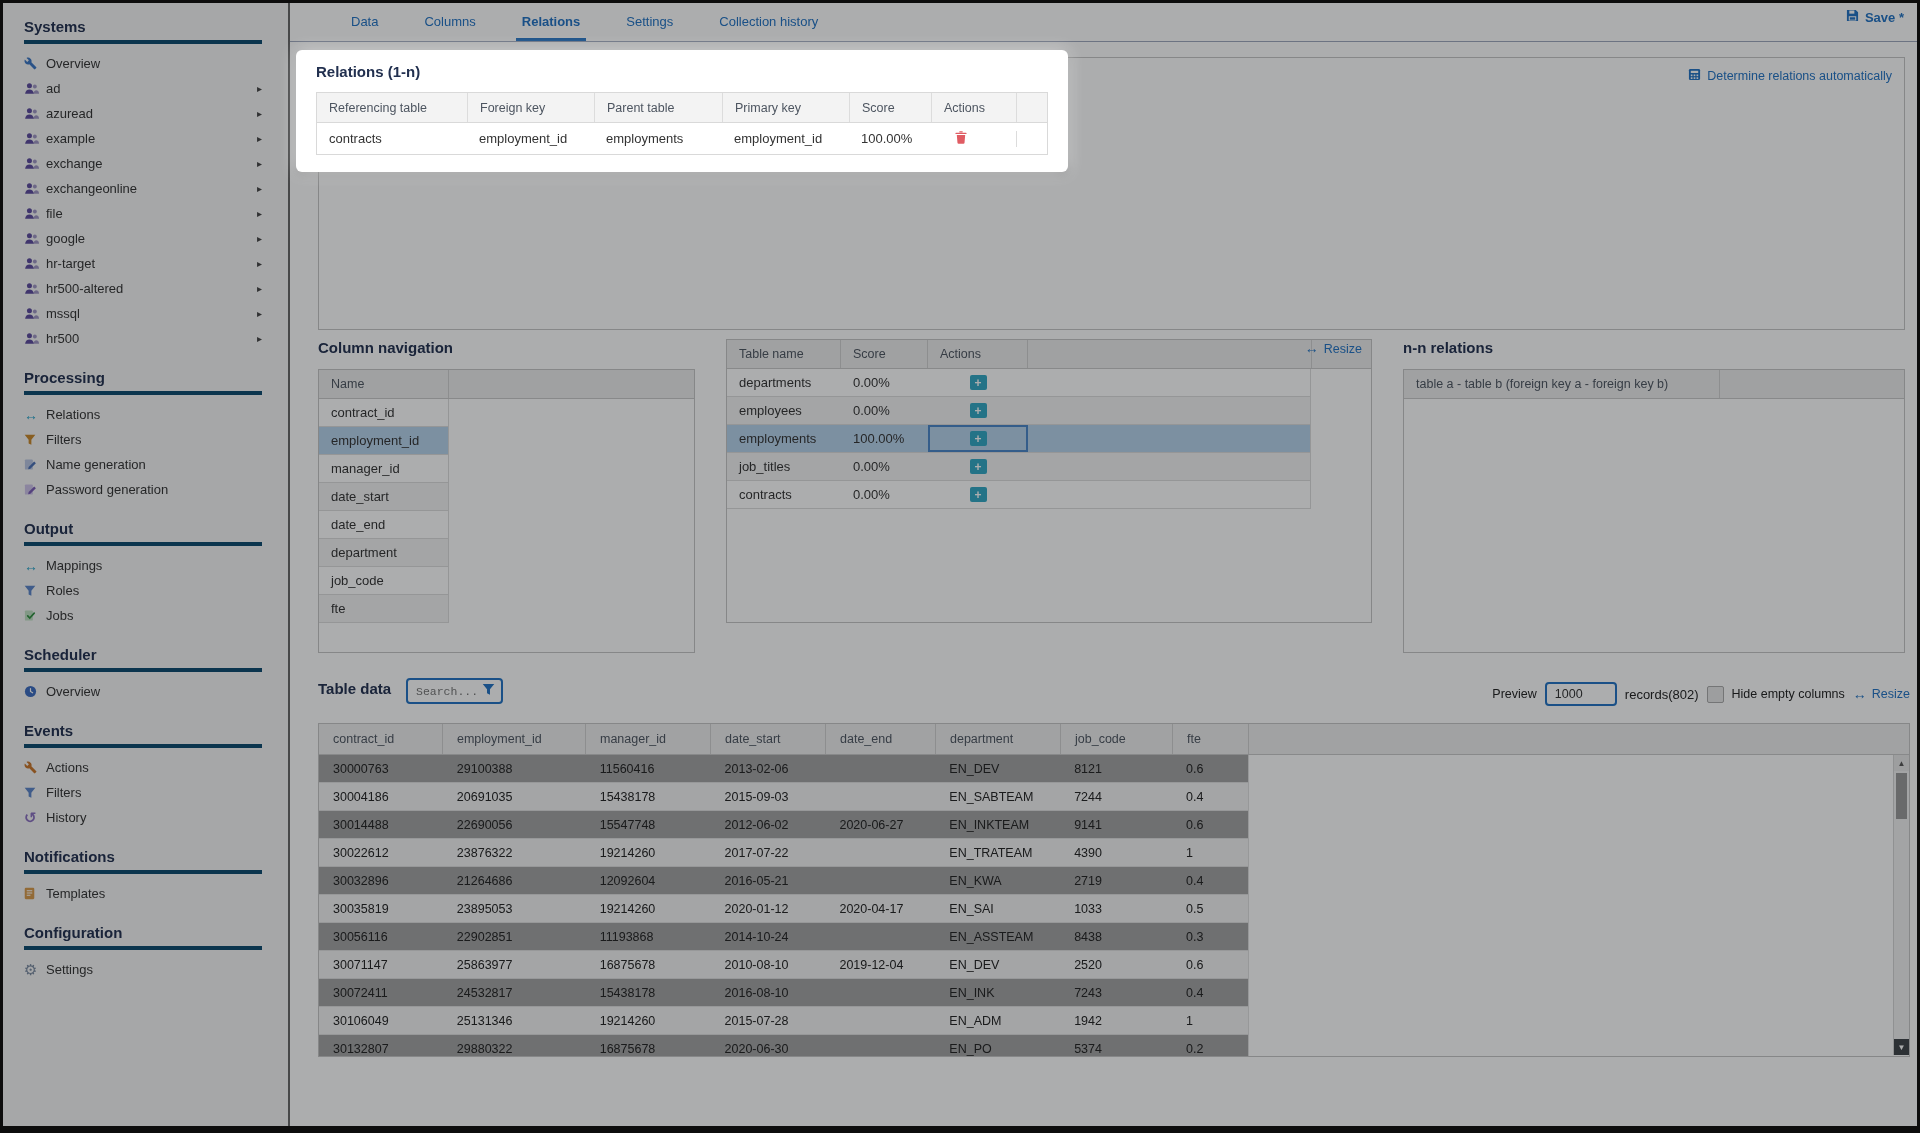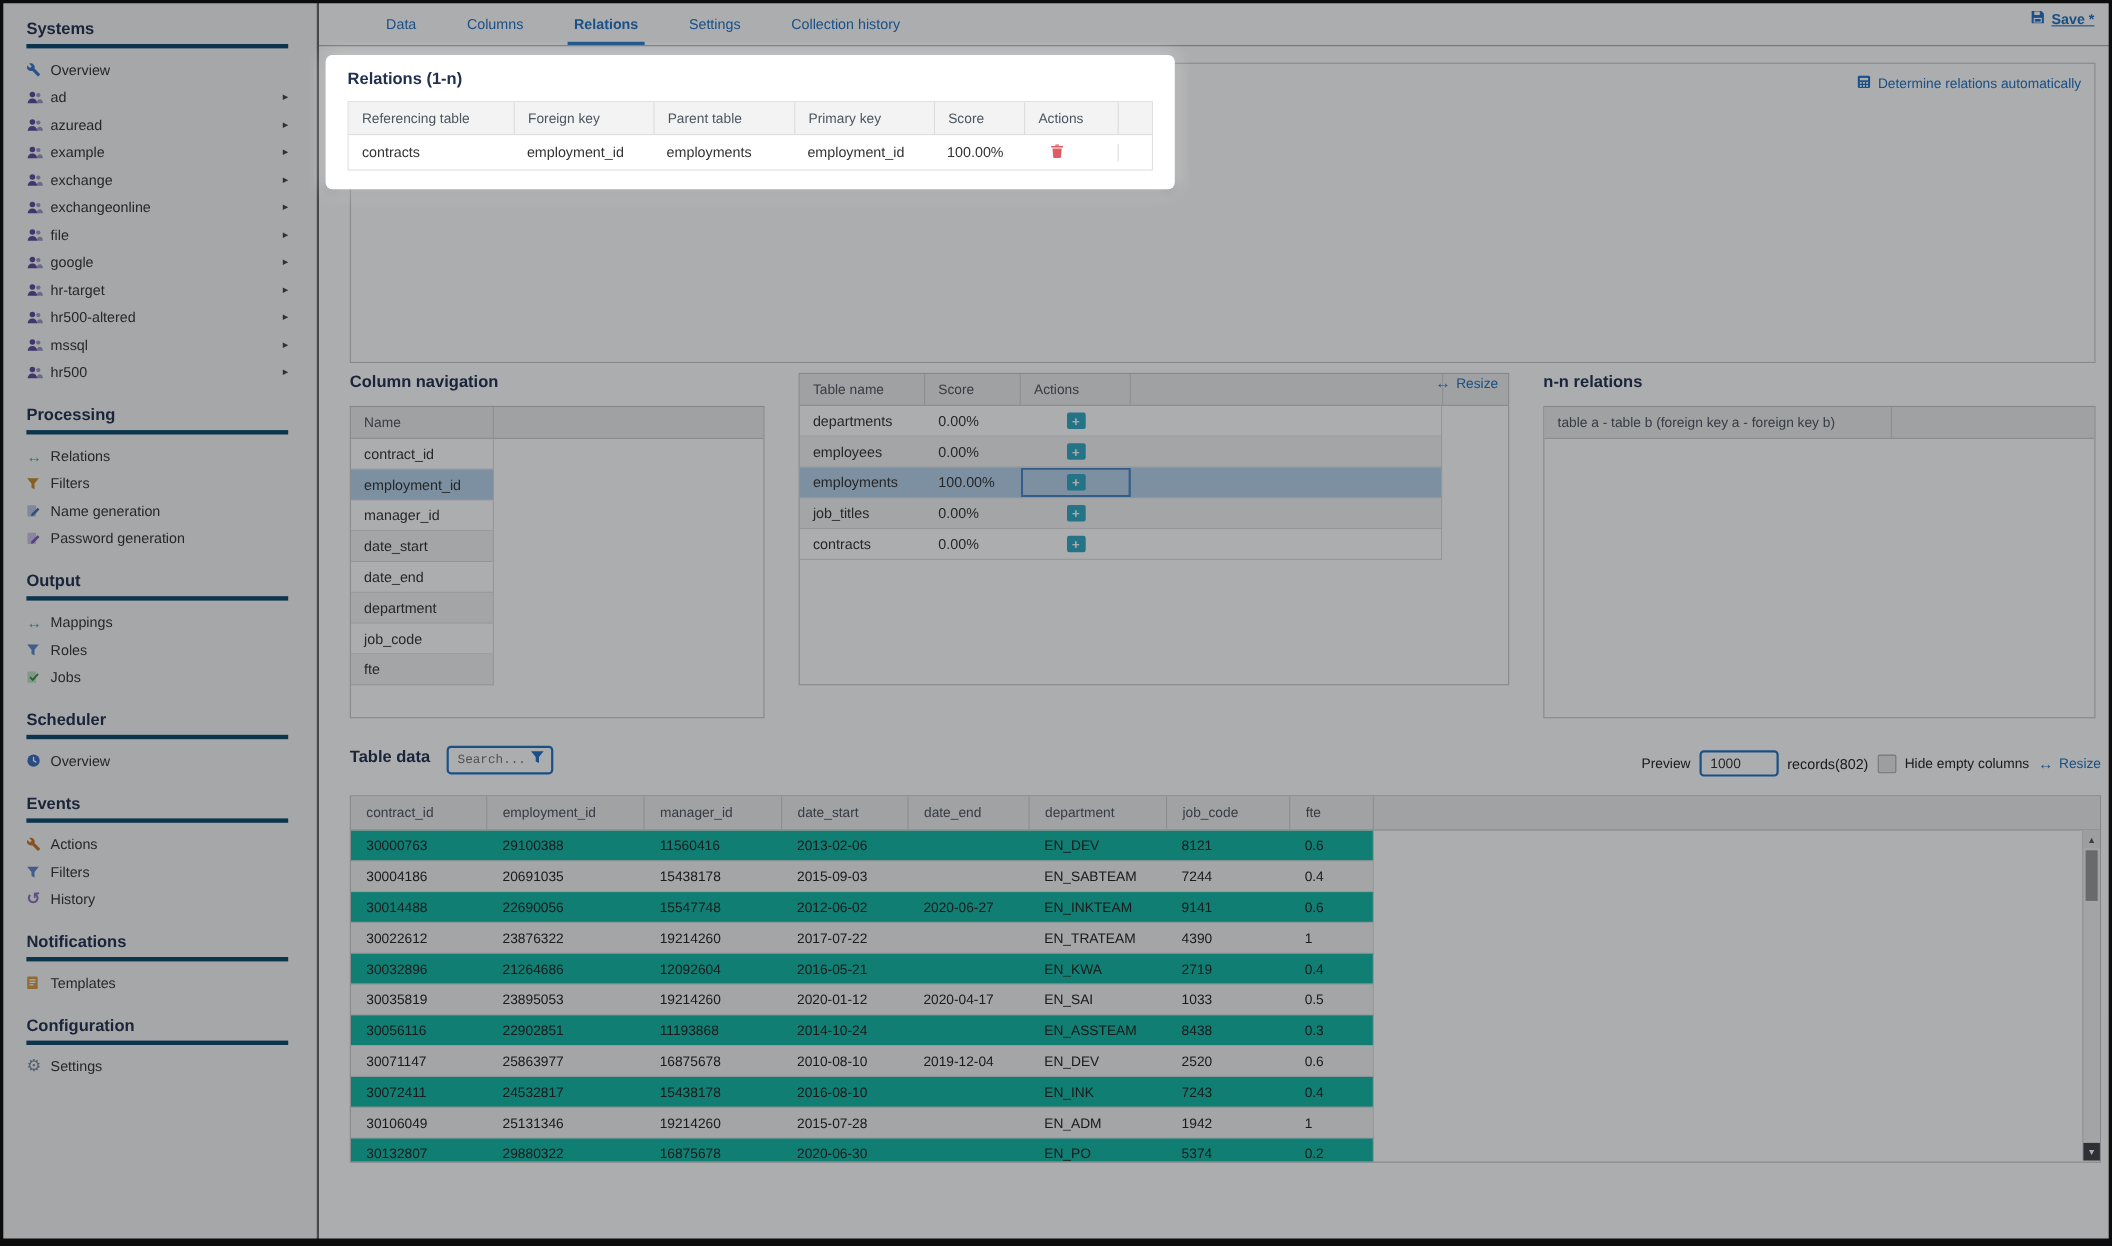--- a/index.html
+++ b/index.html
@@ -20,21 +20,21 @@
   .chev.show{visibility:visible;}
   .uni{font-size:14px;line-height:1;font-weight:700;}
 
   
   .main{position:absolute;left:290px;right:0;top:0;bottom:0;background:#fff;}
   .tabbar{position:relative;height:42px;border-bottom:1px solid #9fa8bc;display:flex;
           align-items:flex-end;padding-left:55px;gap:34px;box-sizing:border-box;}
   .tab{font-size:13px;color:var(--accent,#2273c4);padding:0 6px 12px;cursor:pointer;}
   .tab.active{border-bottom:3px solid var(--accent,#2273c4);padding-bottom:9px;font-weight:700;}
   .save{position:absolute;right:16px;top:9px;display:flex;gap:6px;align-items:flex-end;
-        color:var(--accent,#2273c4);font-size:13px;font-weight:700;cursor:pointer;text-decoration:underline;}
+        color:var(--accent,#2273c4);font-size:13px;font-weight:700;cursor:pointer;}
 
   .relations-panel{position:absolute;left:28px;right:15px;top:57px;height:273px;
                    border:1px solid #c6c6c6;box-sizing:border-box;padding-left:40px;}
   .auto-link{position:absolute;top:10px;right:12px;display:flex;gap:6px;align-items:center;
              color:var(--accent,#2273c4);font-size:12.5px;cursor:pointer;}
 
   
   .spotlight{position:absolute;left:6px;top:50px;width:772px;height:122px;background:#fff;z-index:60;
              border-radius:6px;box-shadow:0 0 16px rgba(255,255,255,.55),0 3px 9px rgba(0,0,0,.2);
              padding:13px 20px;box-sizing:border-box;}
@@ -102,21 +102,21 @@
   .preview-input{width:72px;height:24px;border:2px solid var(--accent,#2273c4);border-radius:4px;font-size:12.5px;
                  padding:0 8px;box-sizing:border-box;color:#333;font-family:"Liberation Sans","DejaVu Sans",sans-serif;}
   .records{font-size:13px;}
   .checkbox{width:15px;height:15px;background:#e8e8e8;border:1px solid #aaa;border-radius:2px;cursor:pointer;}
   .td-table{margin-top:13px;border:1px solid #c6c6c6;position:relative;box-sizing:border-box;}
   .td-head{display:flex;height:30px;background:#efefef;border-bottom:1px solid #c9c9c9;}
   .td-head span{font-size:12.5px;color:#4d5560;padding-left:14px;box-sizing:border-box;
                 border-right:1px solid #d0d0d0;display:flex;align-items:center;}
   .td-body{height:301px;overflow:hidden;position:relative;}
   .td-body > div{display:flex;align-items:center;width:930px;height:28px;border-bottom:1px solid #e0e0e0;
-                 border-right:1px solid #e0e0e0;box-sizing:border-box;background:#14b8a6;cursor:pointer;}
+                 border-right:1px solid #e0e0e0;box-sizing:border-box;background:#a3a3a3;cursor:pointer;}
   .td-body > div:nth-of-type(even){background:#f3f3f3;}
   .td-head span:nth-of-type(1),.td-body span:nth-of-type(1){width:124px;}
   .td-head span:nth-of-type(2),.td-body span:nth-of-type(2){width:143px;}
   .td-head span:nth-of-type(3),.td-body span:nth-of-type(3){width:125px;}
   .td-head span:nth-of-type(4),.td-body span:nth-of-type(4){width:115px;}
   .td-head span:nth-of-type(5),.td-body span:nth-of-type(5){width:110px;}
   .td-head span:nth-of-type(6),.td-body span:nth-of-type(6){width:125px;}
   .td-head span:nth-of-type(7),.td-body span:nth-of-type(7){width:112px;}
   .td-head span:nth-of-type(8),.td-body span:nth-of-type(8){width:76px;}
   .td-body span{font-size:12.5px;color:#222;padding-left:14px;box-sizing:border-box;

